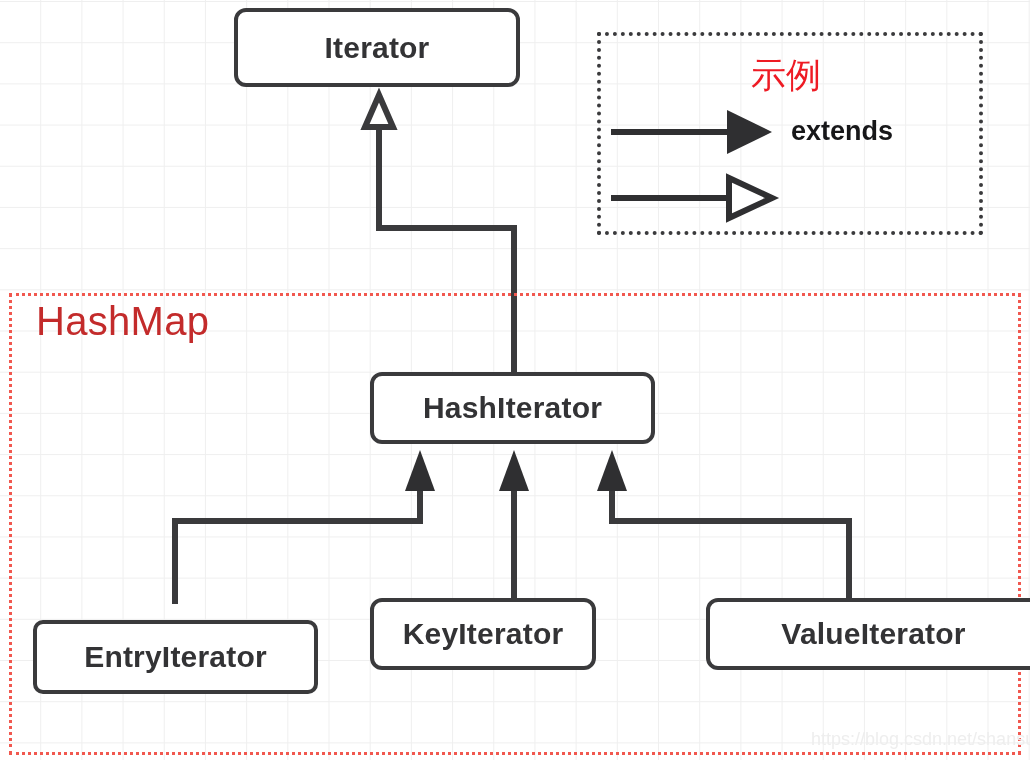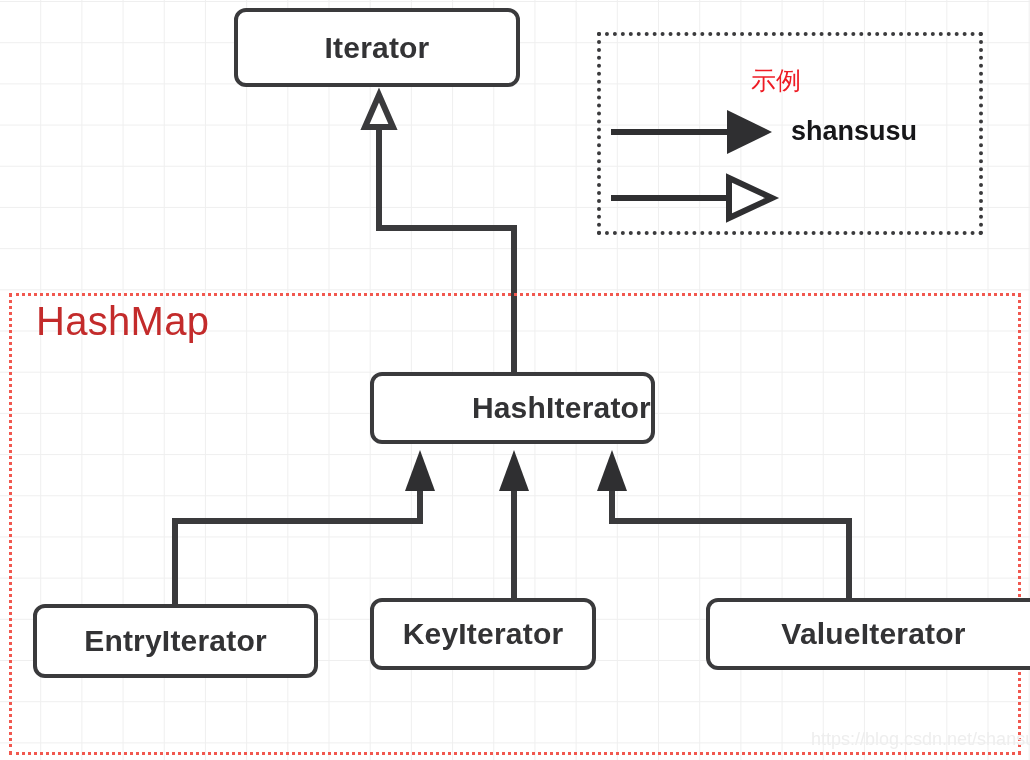--- a/index.html
+++ b/index.html
@@ -36,22 +36,22 @@
     display: flex;
     align-items: center;
     justify-content: center;
     color: #333335;
     font-size: 30px;
     font-weight: 700;
     letter-spacing: 0.2px;
     z-index: 3;
   }
   #node-iterator      { left: 234px; top: 8px;   width: 286px; height: 79px; }
-  #node-hashiterator  { left: 370px; top: 372px; width: 285px; height: 72px; justify-content: flex-end; }
-  #node-entryiterator { left: 33px;  top: 604px; width: 285px; height: 74px; }
+  #node-hashiterator  { left: 370px; top: 372px; width: 285px; height: 72px; }
+  #node-entryiterator { left: 33px;  top: 620px; width: 285px; height: 74px; border-radius: 10px; }
   #node-keyiterator   { left: 370px; top: 598px; width: 226px; height: 72px; }
   #node-valueiterator { left: 706px; top: 598px; width: 335px; height: 72px; }
 
   #hashmap-group {
     position: absolute;
     left: 9px;
     top: 293px;
     width: 1012px;
     height: 462px;
     box-sizing: border-box;
@@ -75,23 +75,23 @@
     width: 386px;
     height: 203px;
     box-sizing: border-box;
     border: 4px dotted #3a3a3c;
     background: transparent;
     z-index: 2;
   }
   #legend-title {
     position: absolute;
     left: 751px;
-    top: 64px;
+    top: 52px;
     color: #ee1b24;
-    font-size: 25px;
+    font-size: 35px;
     z-index: 4;
   }
   .legend-label {
     position: absolute;
     color: #171719;
     font-size: 27px;
     font-weight: bold;
     z-index: 4;
     white-space: nowrap;
   }
@@ -153,17 +153,17 @@
   </div>
   <div class="node" id="node-keyiterator">
     <span>KeyIterator</span>
   </div>
   <div class="node" id="node-valueiterator">
     <span>ValueIterator</span>
   </div>
 
   <div id="legend-box"></div>
   <div id="legend-title">示例</div>
-  <div class="legend-label" id="legend-label-extends">shansusu</div>
+  <div class="legend-label" id="legend-label-extends">extends</div>
 
   <div id="watermark">https://blog.csdn.net/shansusu</div>
 
 </div>
 
 </body></html>

